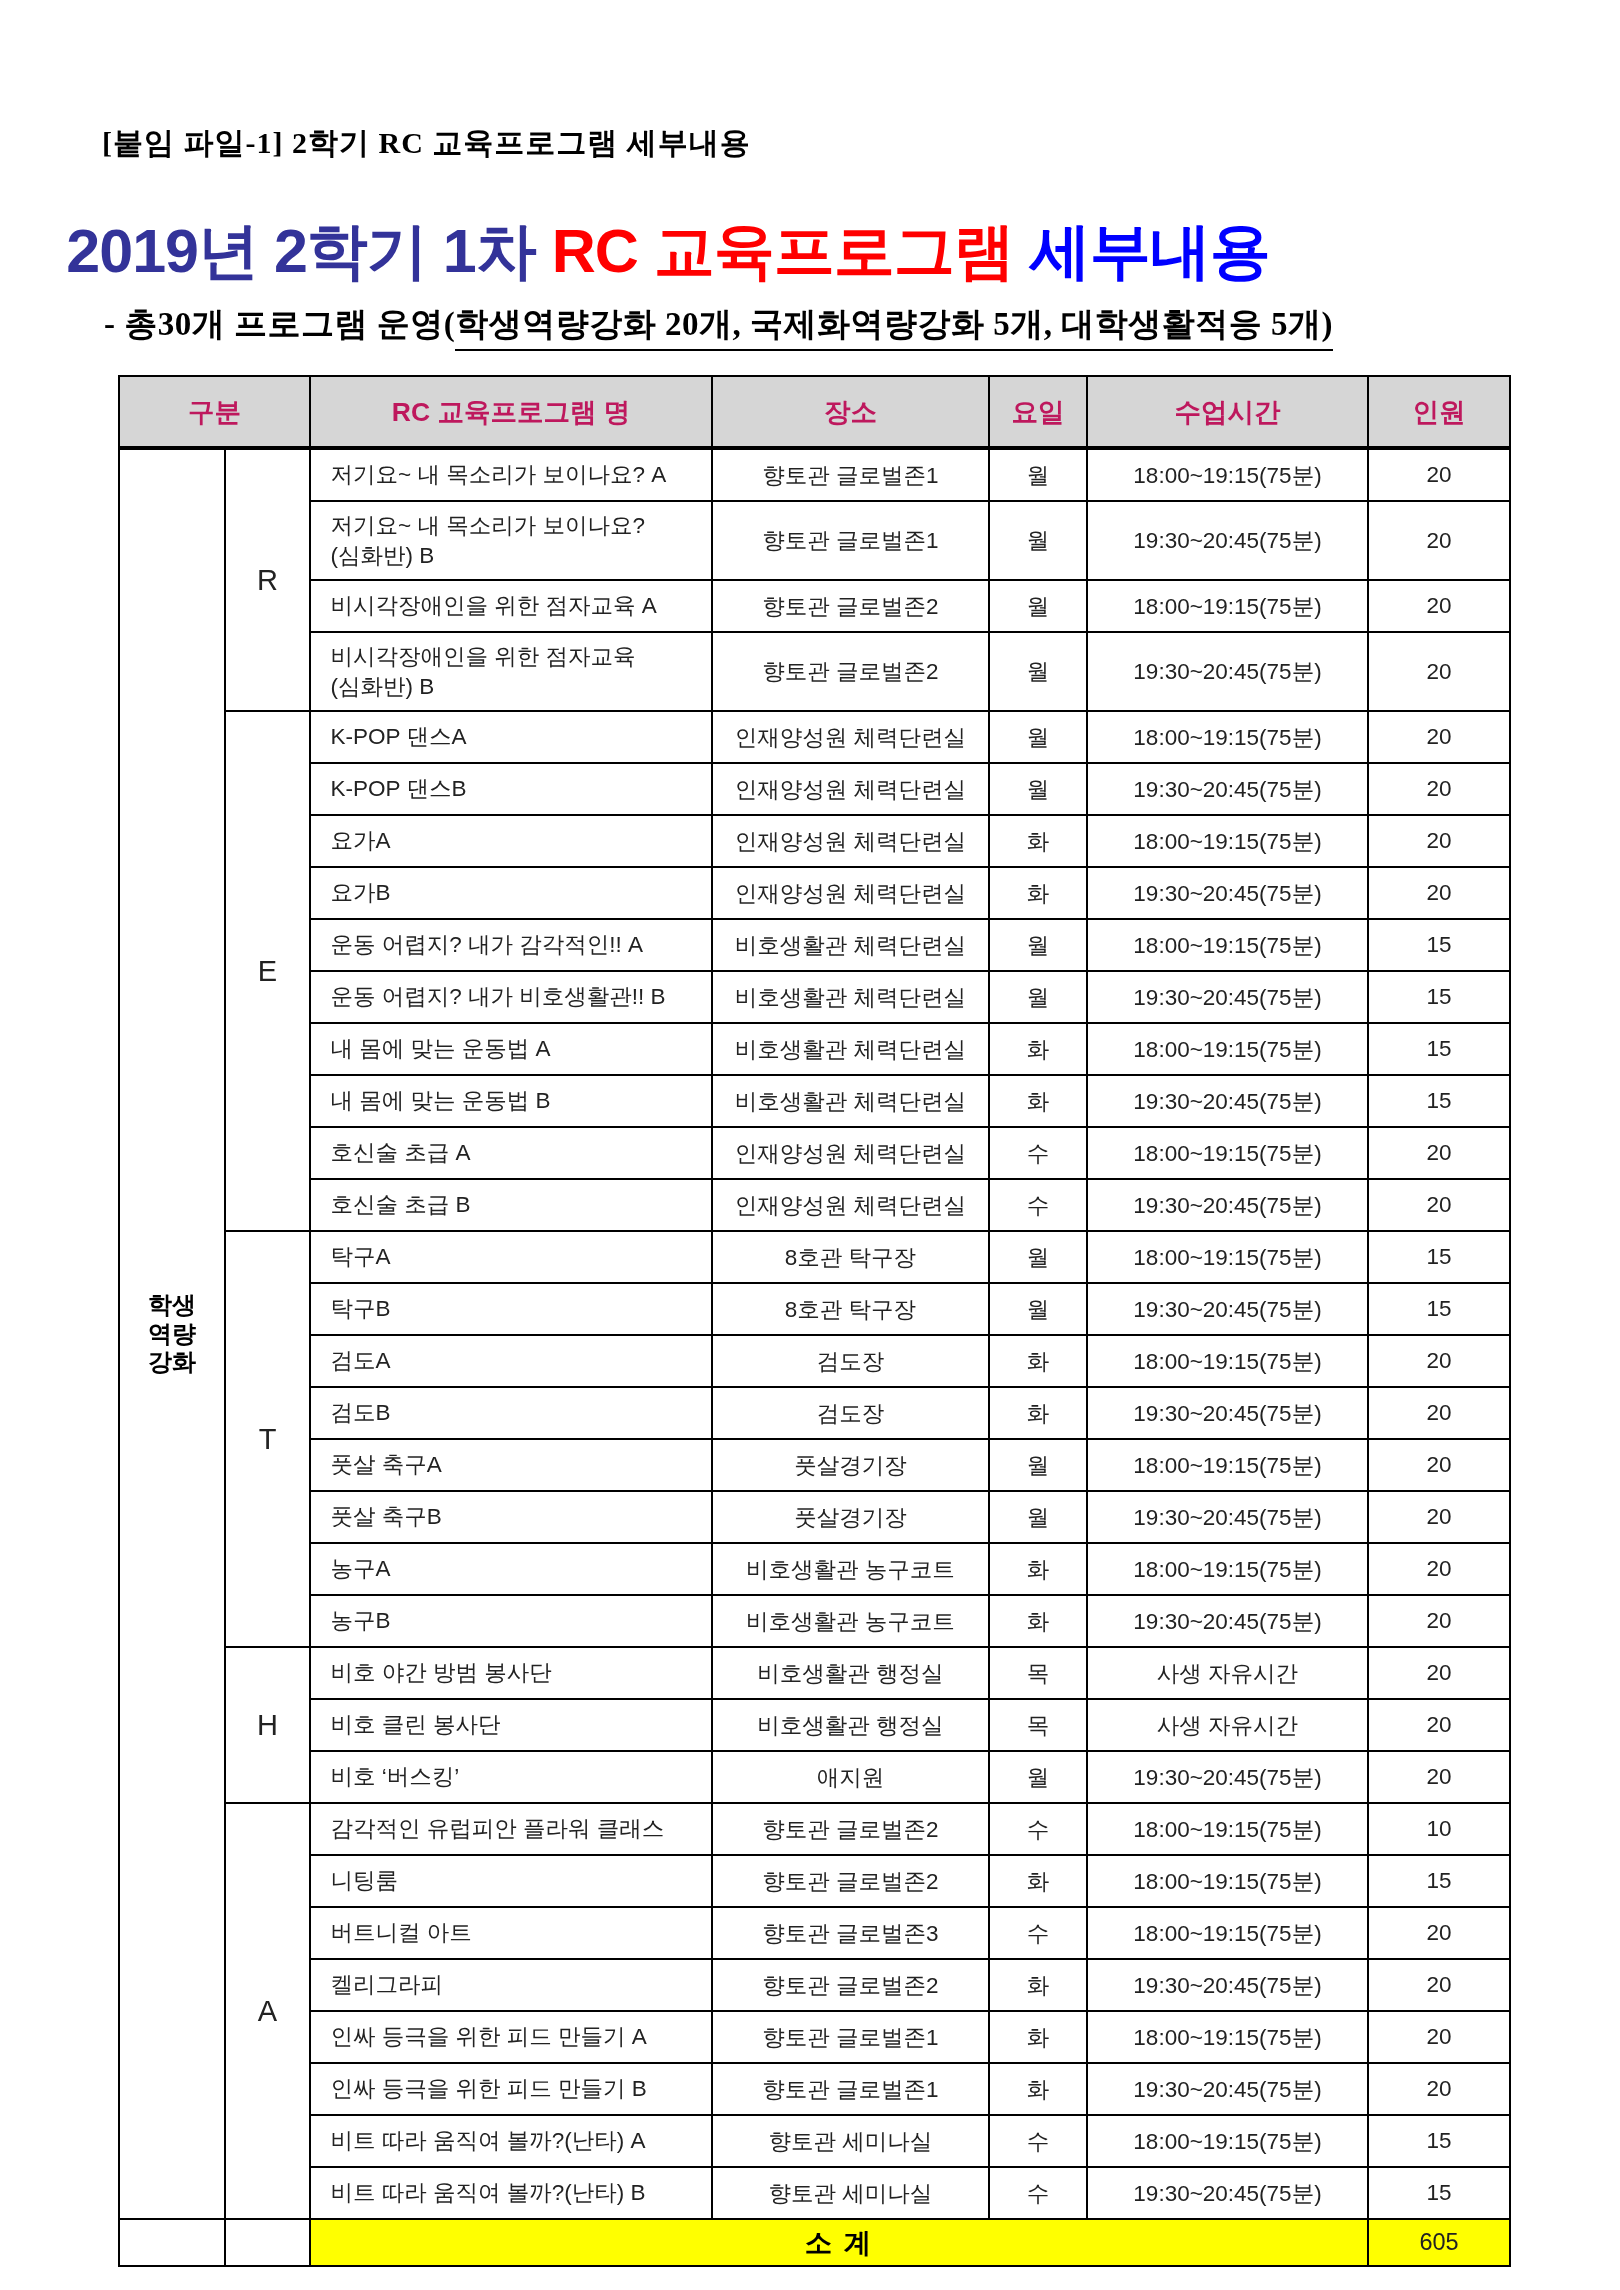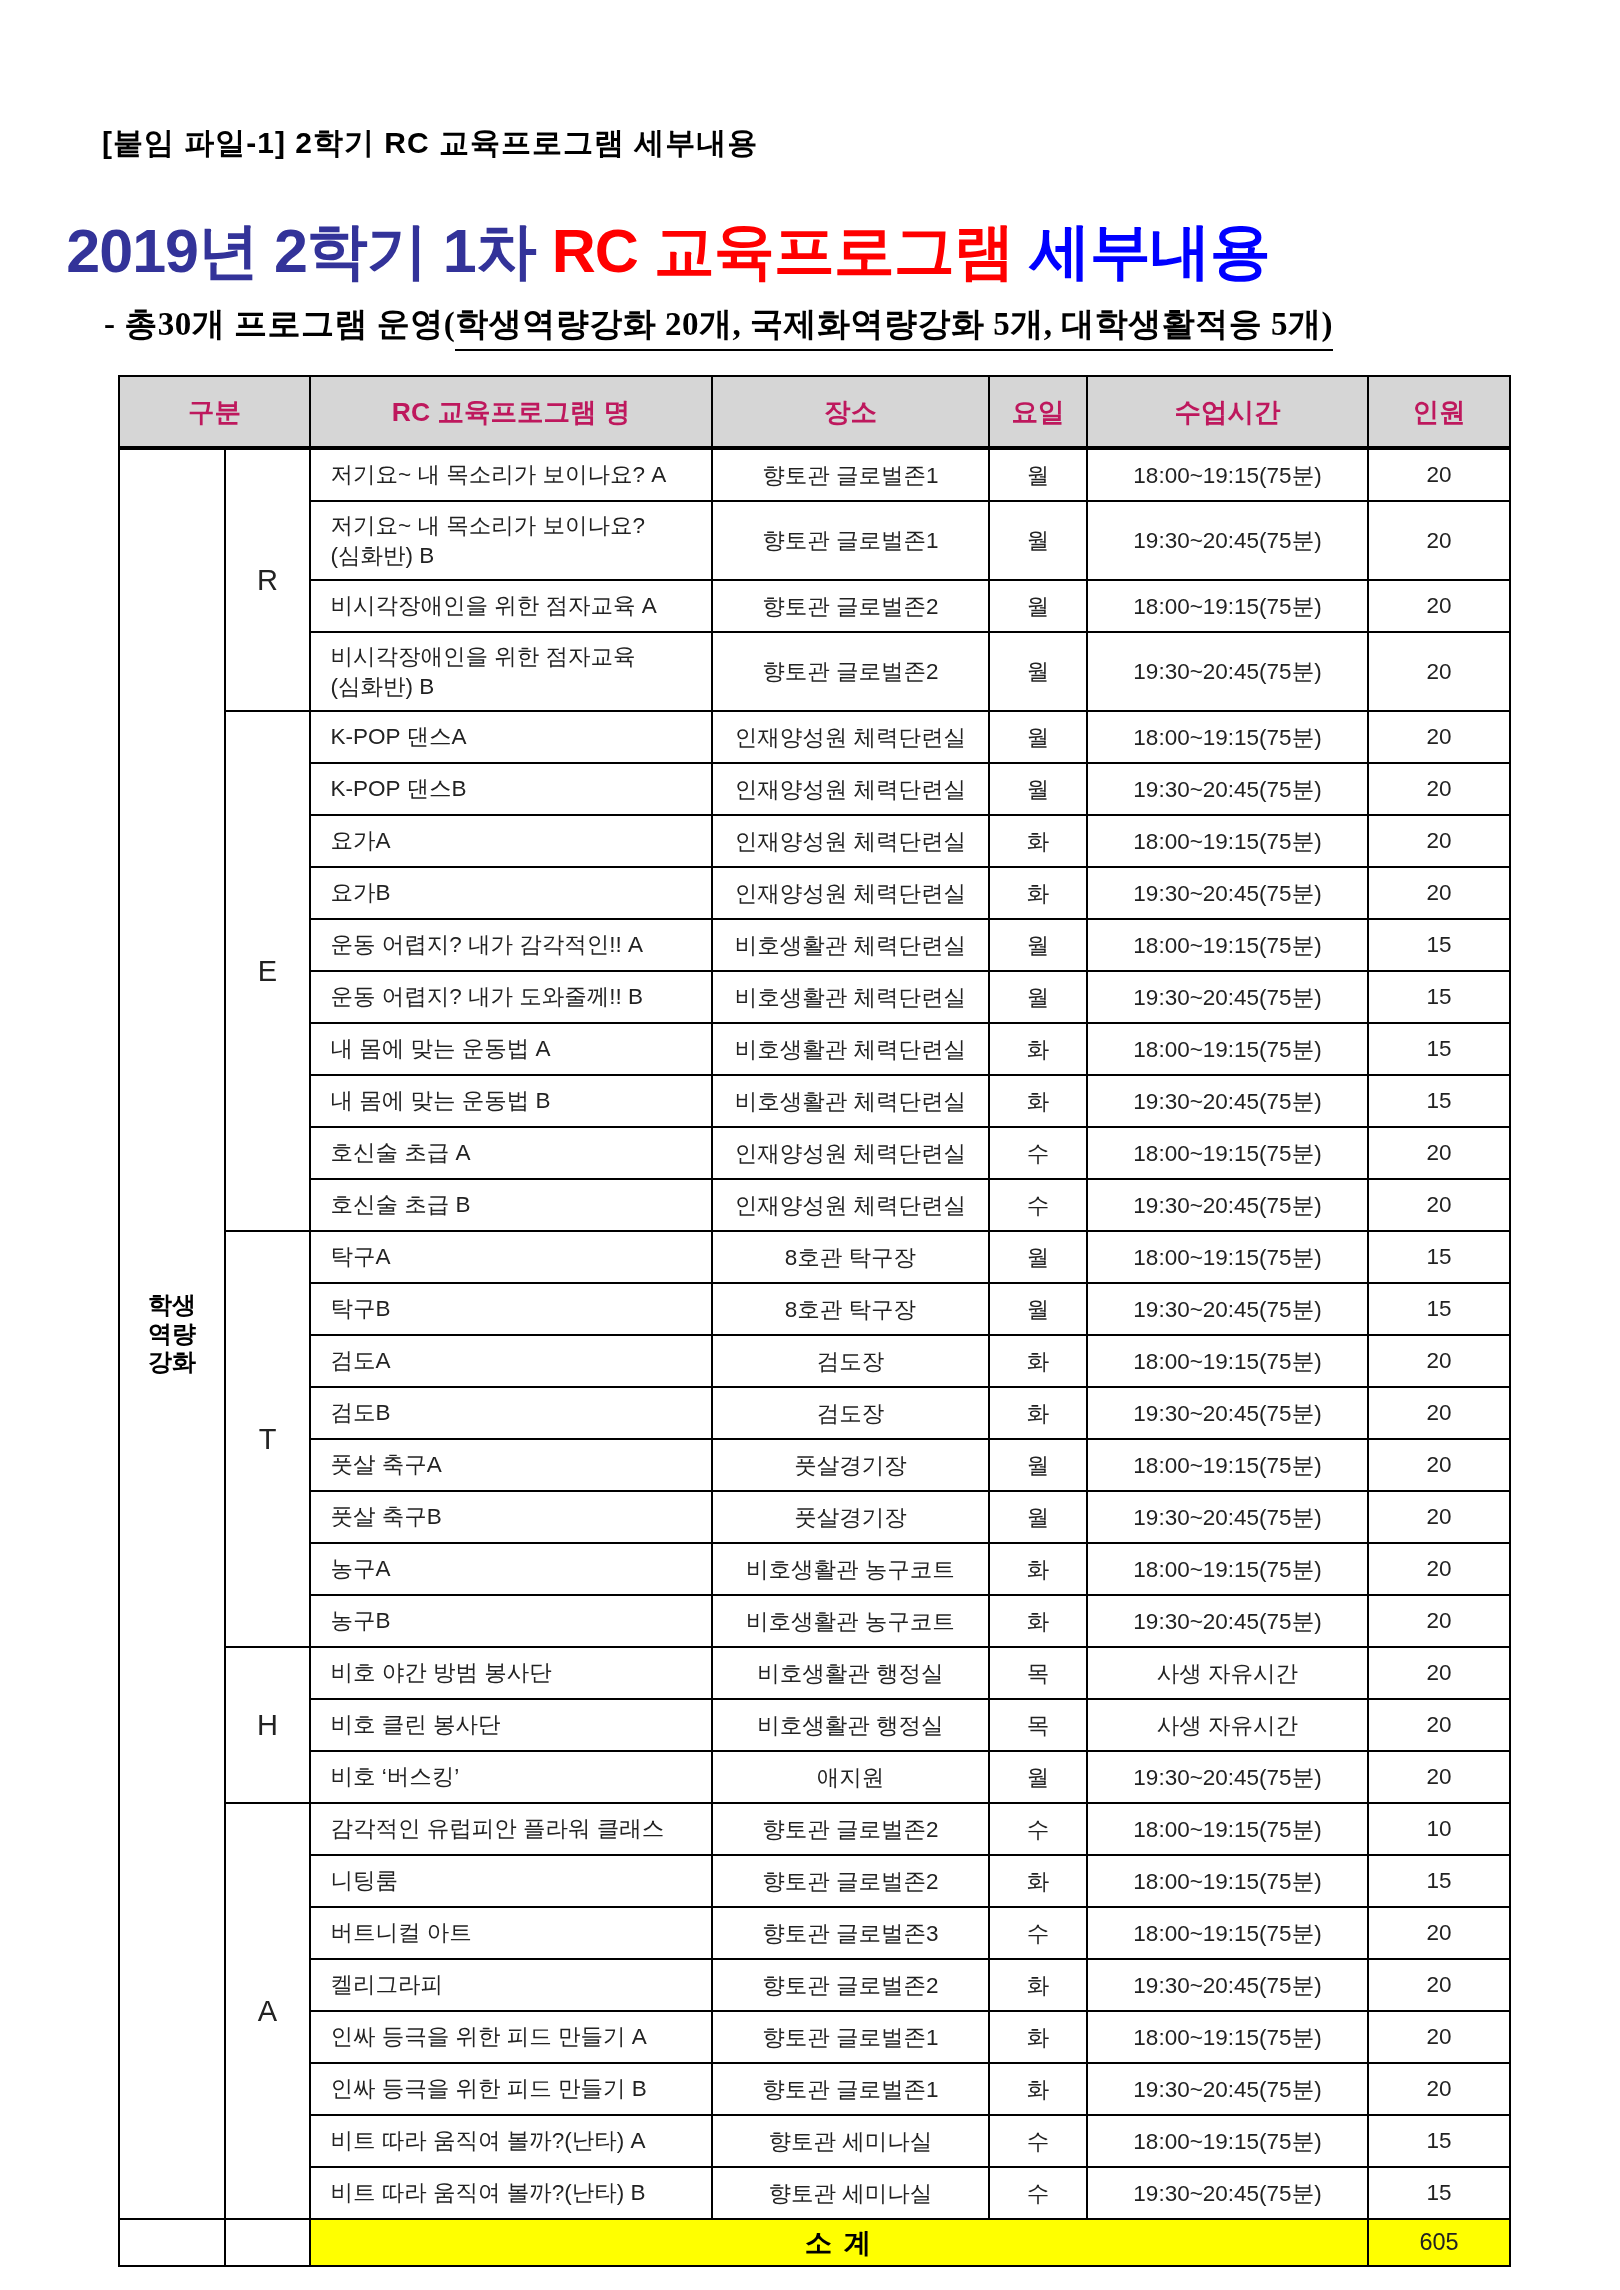--- a/index.html
+++ b/index.html
@@ -4,21 +4,21 @@
 <style>
   html,body{margin:0;padding:0;background:#ffffff;}
   body{
     width:1620px;height:2291px;position:relative;
     font-family:"Liberation Sans","DejaVu Sans",sans-serif;
     color:#1a1a1a;
     -webkit-font-smoothing:antialiased;
   }
   .attachment{
     position:absolute;left:102px;top:123px;
-    font-family:Liberation Sans, sans-serif;
+    font-family:Liberation Serif, serif;
     font-weight:700;font-size:30px;color:#000;
     letter-spacing:1px;white-space:nowrap;
   }
   .title{
     position:absolute;left:0;top:218px;width:1336px;
     text-align:center;font-weight:800;font-size:61px;
     letter-spacing:-1px;white-space:nowrap;line-height:1.1;
   }
   .title .t1{color:#333399;}
   .title .t2{color:#ff0000;}
@@ -167,21 +167,21 @@
         <td>20</td>
       </tr>
       <tr>
         <td class="name">운동 어렵지? 내가 감각적인!! A</td>
         <td>비호생활관 체력단련실</td>
         <td>월</td>
         <td>18:00~19:15(75분)</td>
         <td>15</td>
       </tr>
       <tr>
-        <td class="name">운동 어렵지? 내가 도와줄께!! B</td>
+        <td class="name">운동 어렵지? 내가 비호생활관!! B</td>
         <td>비호생활관 체력단련실</td>
         <td>월</td>
         <td>19:30~20:45(75분)</td>
         <td>15</td>
       </tr>
       <tr>
         <td class="name">내 몸에 맞는 운동법 A</td>
         <td>비호생활관 체력단련실</td>
         <td>화</td>
         <td>18:00~19:15(75분)</td>

